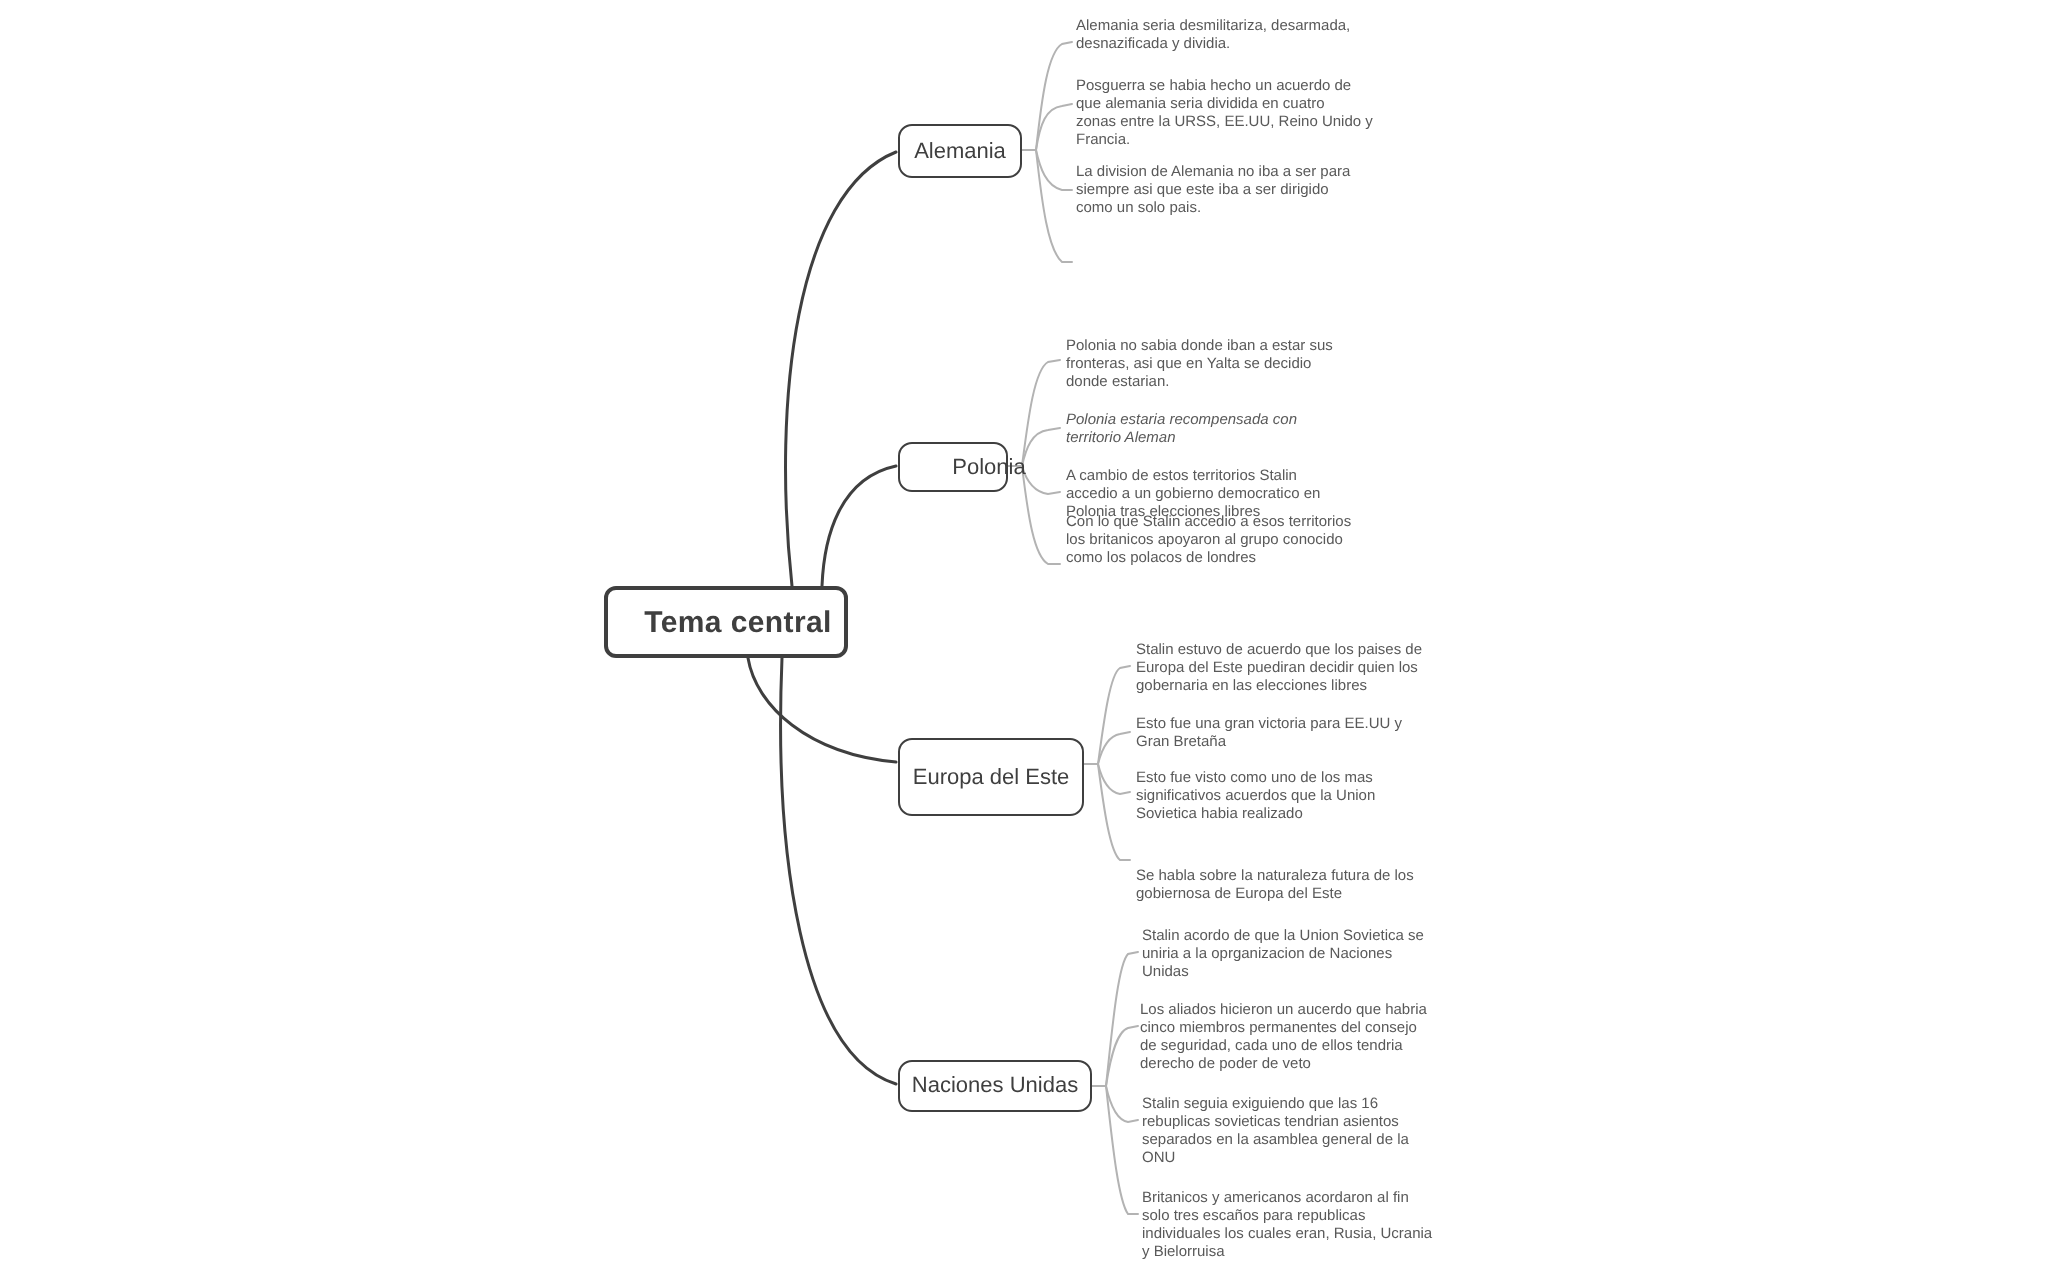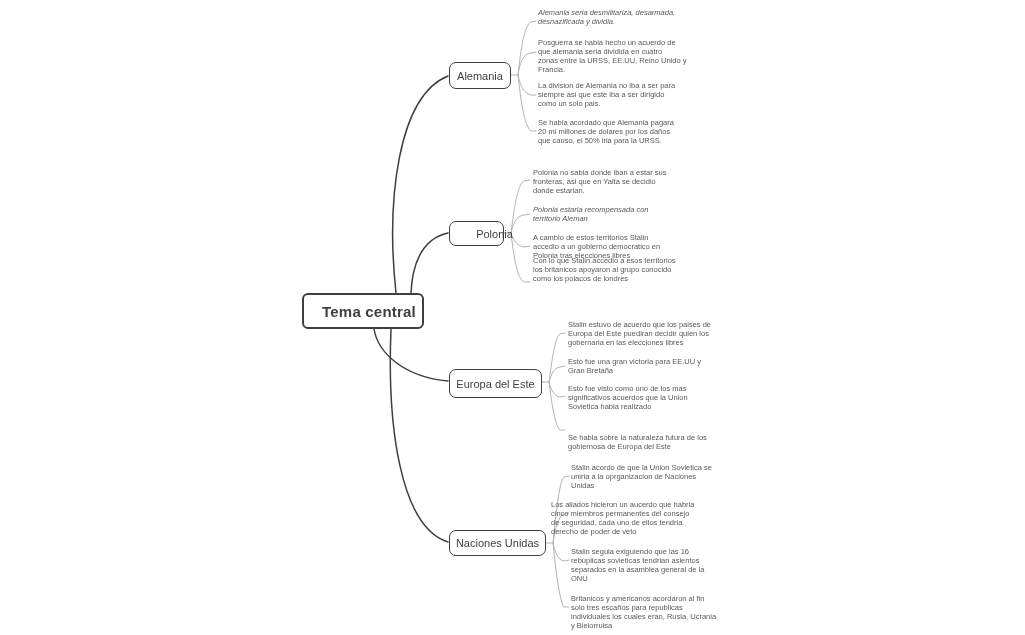--- a/index.html
+++ b/index.html
@@ -70,39 +70,36 @@
   <div class="node node-central" style="left:302px;top:293px;width:122px;height:36px;">
     <span>Tema central</span>
   </div>
 
   <div class="node node-branch" style="left:449px;top:62px;width:62px;height:27px;">
     <span>Alemania</span>
   </div>
   <div class="node node-branch" style="left:449px;top:221px;width:55px;height:25px;padding-left:36px;">
     <span>Polonia</span>
   </div>
-  <div class="node node-branch" style="left:449px;top:369px;width:93px;height:29px;">
+  <div class="node node-branch" style="left:449px;top:369px;width:93px;height:39px;">
     <span>Europa del Este</span>
   </div>
   <div class="node node-branch" style="left:449px;top:530px;width:97px;height:26px;">
     <span>Naciones Unidas</span>
   </div>
 
-  <div class="note" style="left:538px;top:8px;font-style:italic;">Alemania seria desmilitariza, desarmada,
+  <div class="note" style="left:538px;top:8px;">Alemania seria desmilitariza, desarmada,
 desnazificada y dividia.</div>
   <div class="note" style="left:538px;top:38px;">Posguerra se habia hecho un acuerdo de
 que alemania seria dividida en cuatro
 zonas entre la URSS, EE.UU, Reino Unido y
 Francia.</div>
   <div class="note" style="left:538px;top:81px;">La division de Alemania no iba a ser para
 siempre asi que este iba a ser dirigido
 como un solo pais.</div>
-  <div class="note" style="left:538px;top:118px;">Se habia acordado que Alemania pagara
-20 mi millones de dolares por los daños
-que causo, el 50% iria para la URSS.</div>
 
   <div class="note" style="left:533px;top:168px;">Polonia no sabia donde iban a estar sus
 fronteras, asi que en Yalta se decidio
 donde estarian.</div>
   <div class="note" style="left:533px;top:205px;font-style:italic;">Polonia estaria recompensada con
 territorio Aleman</div>
   <div class="note" style="left:533px;top:233px;">A cambio de estos territorios Stalin
 accedio a un gobierno democratico en
 Polonia tras elecciones libres</div>
   <div class="note" style="left:533px;top:256px;">Con lo que Stalin accedio a esos territorios
@@ -116,21 +113,21 @@
 Gran Bretaña</div>
   <div class="note" style="left:568px;top:384px;">Esto fue visto como uno de los mas
 significativos acuerdos que la Union
 Sovietica habia realizado</div>
   <div class="note" style="left:568px;top:421px;margin-top:12px;">Se habla sobre la naturaleza futura de los
 gobiernosa de Europa del Este</div>
 
   <div class="note" style="left:571px;top:463px;">Stalin acordo de que la Union Sovietica se
 uniria a la oprganizacion de Naciones
 Unidas</div>
-  <div class="note" style="left:551px;top:500px;">Los aliados hicieron un aucerdo que habria
+  <div class="note" style="left:570px;top:500px;">Los aliados hicieron un aucerdo que habria
 cinco miembros permanentes del consejo
 de seguridad, cada uno de ellos tendria
 derecho de poder de veto</div>
   <div class="note" style="left:571px;top:547px;">Stalin seguia exiguiendo que las 16
 rebuplicas sovieticas tendrian asientos
 separados en la asamblea general de la
 ONU</div>
   <div class="note" style="left:571px;top:594px;">Britanicos y americanos acordaron al fin
 solo tres escaños para republicas
 individuales los cuales eran, Rusia, Ucrania

